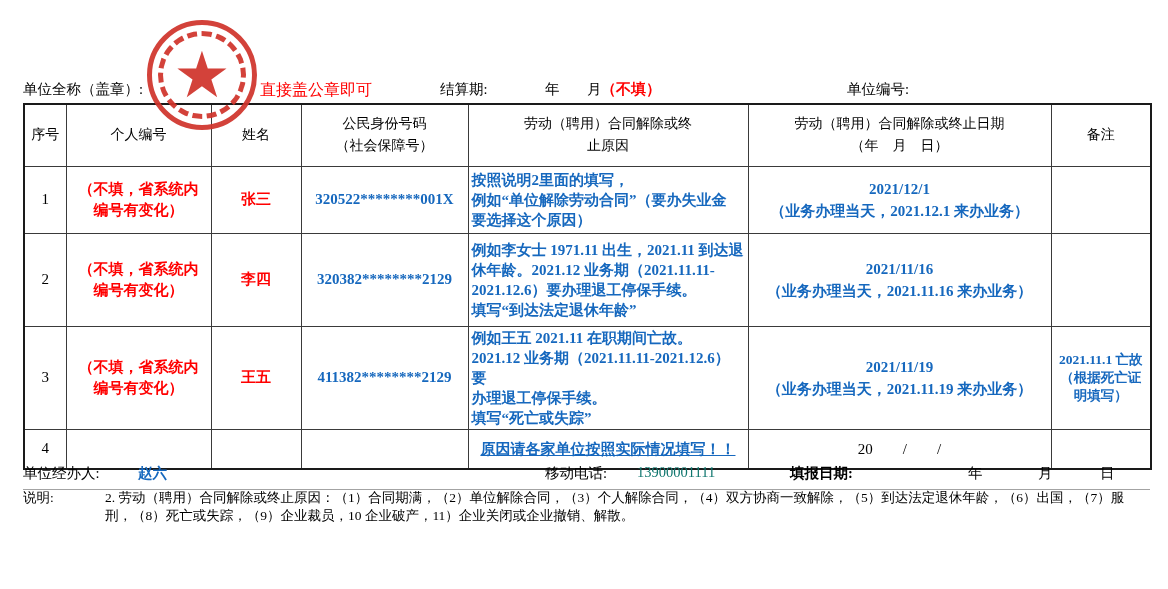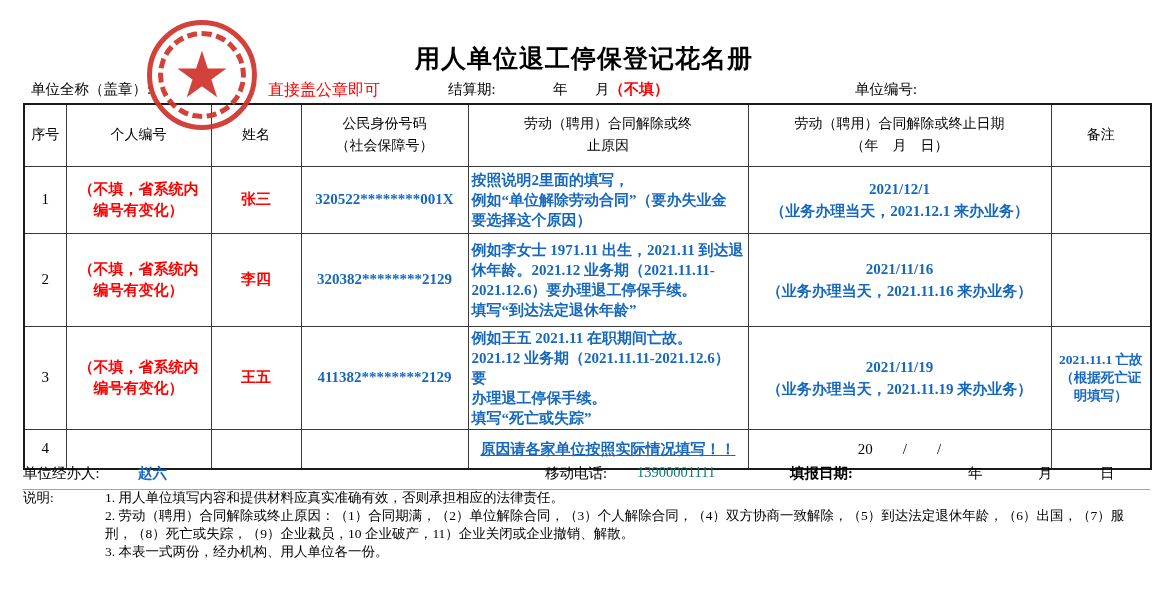--- a/index.html
+++ b/index.html
@@ -18,21 +18,21 @@
     position:absolute;inset:0;border:5px solid #d0342c;border-radius:50%;
   }
   .seal-ring{
     position:absolute;inset:11px;border:5px dashed #d0342c;border-radius:50%;
   }
   .seal-star{
     position:absolute;inset:0;display:flex;align-items:center;justify-content:center;
     color:#d0342c;font-size:64px;line-height:1;font-family:"DejaVu Sans",sans-serif;
   }
   
-  .topbar{position:absolute;top:80px;left:8px;width:1089px;height:20px;font-size:14.5px;}
+  .topbar{position:absolute;top:80px;left:0;width:1089px;height:20px;font-size:14.5px;}
   .topbar span{position:absolute;white-space:nowrap;}
   .t-unitname{left:23px;}
   .t-sealtip{left:260px;color:#ff0000;font-weight:normal;font-size:16px;}
   .t-period{left:440px;text-align:right;}
   .t-year{left:545px;}
   .t-month{left:587px;}
   .t-pnote{left:601px;color:#ff0000;font-weight:bold;font-size:15px;}
   .t-unitcode{left:847px;}
   .t-ucnote{left:908px;color:#ff0000;font-weight:bold;font-size:15px;}
   
@@ -83,21 +83,20 @@
 <body>
 
 <div class="page">
 
   <div class="seal">
     <div class="seal-outer"></div>
     <div class="seal-ring"></div>
     <div class="seal-star">★</div>
   </div>
 
-  <div class="doc-title">用人单位退工停保登记花名册</div>
 
   <div class="topbar">
     <span class="t-unitname">单位全称（盖章）:</span>
     <span class="t-sealtip">直接盖公章即可</span>
     <span class="t-period">结算期:</span>
     <span class="t-year">年</span>
     <span class="t-month">月</span>
     <span class="t-pnote">（不填）</span>
     <span class="t-unitcode">单位编号:</span>
   </div>
@@ -189,19 +188,17 @@
     <span class="f-mob">13900001111</span>
     <span class="f-datelabel">填报日期:</span>
     <span class="f-year">年</span>
     <span class="f-month">月</span>
     <span class="f-day">日</span>
   </div>
 
   <div class="notes">
     <span class="notes-label">说明:</span>
     <div class="notes-items">
-      <p class="note-item">1. 用人单位填写内容和提供材料应真实准确有效，否则承担相应的法律责任。</p>
       <p class="note-item">2. 劳动（聘用）合同解除或终止原因：（1）合同期满，（2）单位解除合同，（3）个人解除合同，（4）双方协商一致解除，（5）到达法定退休年龄，（6）出国，（7）服刑，（8）死亡或失踪，（9）企业裁员，10 企业破产，11）企业关闭或企业撤销、解散。</p>
-      <p class="note-item">3. 本表一式两份，经办机构、用人单位各一份。</p>
     </div>
   </div>
 
 </div>
 
 </body></html>

